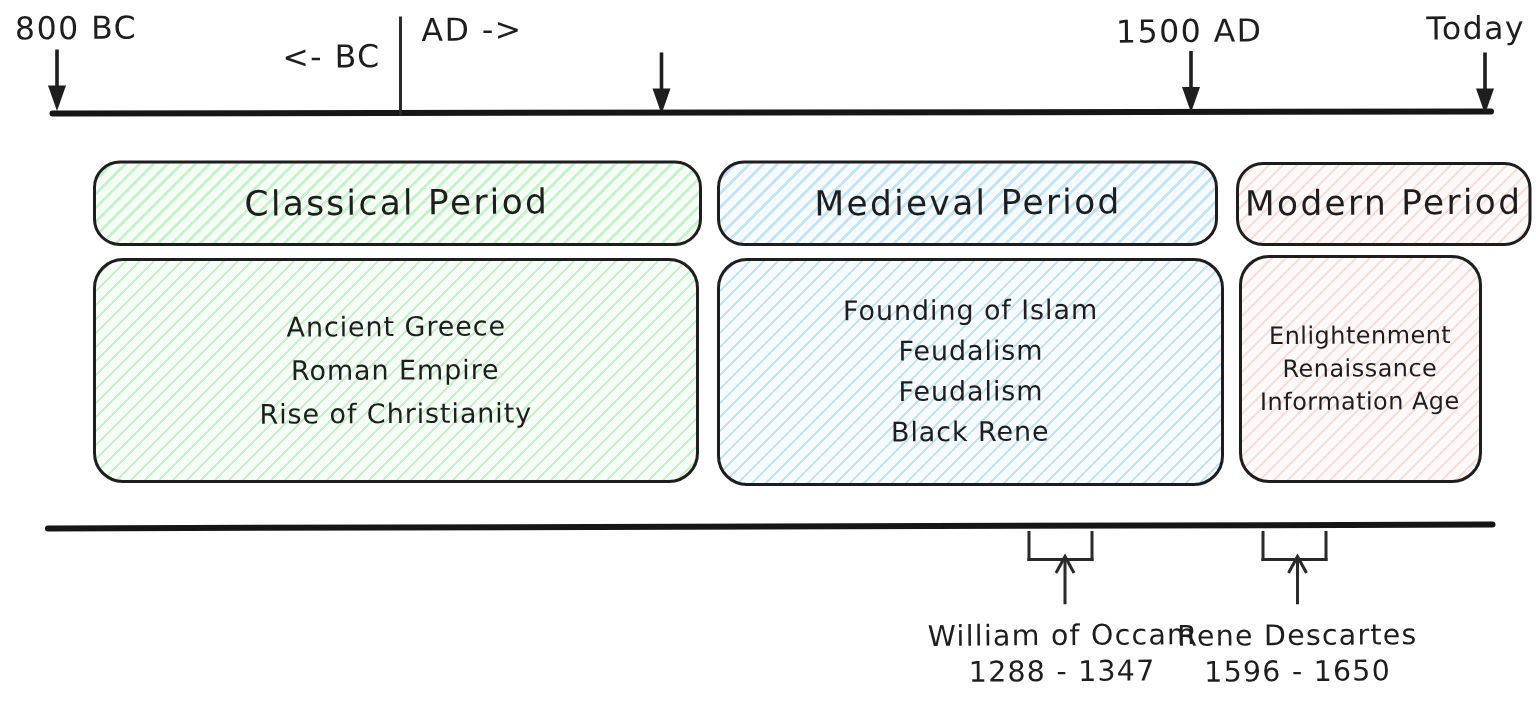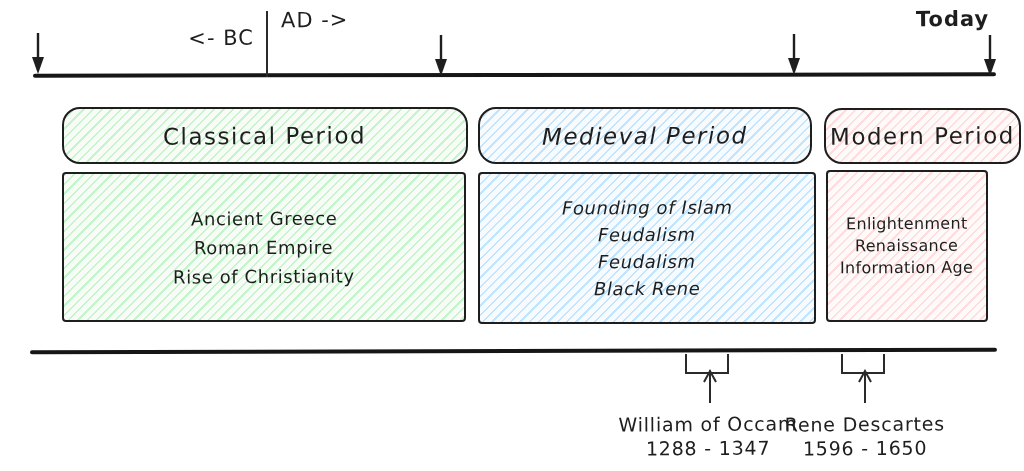--- a/index.html
+++ b/index.html
@@ -28,21 +28,21 @@
   .axis-label {
     position: absolute;
     font-size: 21px;
     letter-spacing: 1px;
     white-space: nowrap;
     transform: rotate(-0.5deg);
   }
   .lbl-800bc  { left: 10px;  top: 7px; }
   .lbl-500ad  { left: 399px; top: 9px; }
   .lbl-1500ad { left: 744px; top: 9px; }
-  .lbl-today  { left: 916px; top: 7px; font-weight: bold; }
+  .lbl-today  { left: 951px; top: 7px; }
   .lbl-bc     { left: 185px; top: 10px; width: 72px; text-align: center; margin-top: 16px; }
   .lbl-ad     { left: 281px; top: 8px; }
 
   .bc-ad-divider {
     position: absolute;
     left: 266px; top: 11px;
     width: 2px; height: 66px;
     background: #2a2a2a;
   }
 
@@ -56,34 +56,33 @@
   .box {
     position: absolute;
     border: 2.2px solid #1e1e1e;
     display: flex;
     align-items: center;
     justify-content: center;
     text-align: center;
     margin-left: 26px;
   }
   .header-box { border-radius: 18px; }
-  .content-box { border-radius: 4px; flex-direction: column; }
+  .content-box { border-radius: 20px; flex-direction: column; }
 
   .hatch-green {
     background-color: #f7fcf7;
     background-image: repeating-linear-gradient(135deg,
       rgba(178,242,187,0.75) 0px, rgba(178,242,187,0.75) 1.8px,
       rgba(0,0,0,0) 1.8px, rgba(0,0,0,0) 6.6px);
   }
   .hatch-blue {
     background-color: #f7fbfe;
     background-image: repeating-linear-gradient(135deg,
       rgba(165,216,255,0.65) 0px, rgba(165,216,255,0.65) 1.8px,
       rgba(0,0,0,0) 1.8px, rgba(0,0,0,0) 6.6px);
-    font-style: italic;
   }
   .hatch-red {
     background-color: #fefaf9;
     background-image: repeating-linear-gradient(135deg,
       rgba(255,201,201,0.6) 0px, rgba(255,201,201,0.6) 1.8px,
       rgba(0,0,0,0) 1.8px, rgba(0,0,0,0) 6.6px);
     justify-content: center;
   }
 
   .hdr-classical { left: 36px;  top: 107px; width: 406px; height: 57px; }
@@ -135,20 +134,22 @@
   .person-occam     { left: 618px; top: 412px; }
   .person-descartes { left: 775px; top: 412px; }
 </style>
 </head>
 <body>
 
 <div class="canvas">
 
   <div class="axis-line axis-top"></div>
 
+  <span class="axis-label lbl-800bc">800 BC</span>
+  <span class="axis-label lbl-1500ad">1500 AD</span>
   <span class="axis-label lbl-today">Today</span>
 
   <span class="axis-label lbl-bc">&lt;- BC</span>
   <span class="axis-label lbl-ad">AD -&gt;</span>
   <div class="bc-ad-divider"></div>
 
   <svg class="down-arrow da-800bc" viewBox="0 0 16 42">
     <line x1="8" y1="1" x2="8" y2="27" stroke="#1e1e1e" stroke-width="2.4"></line>
     <polygon points="2,25 14,25 8,42" fill="#1e1e1e"></polygon>
   </svg>

